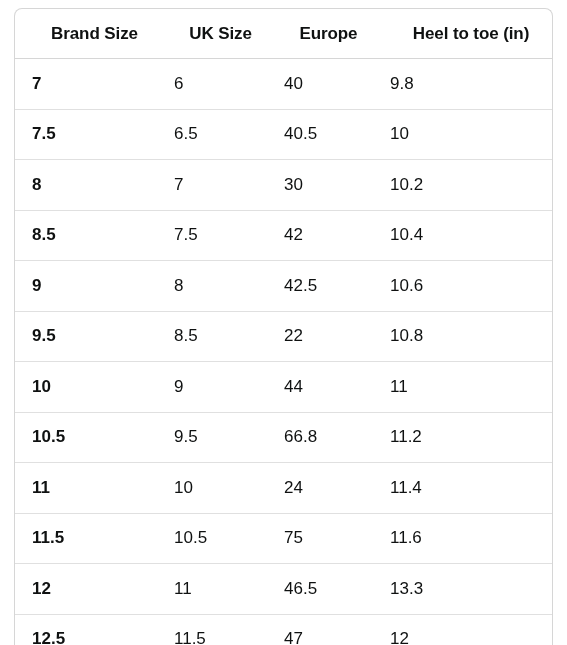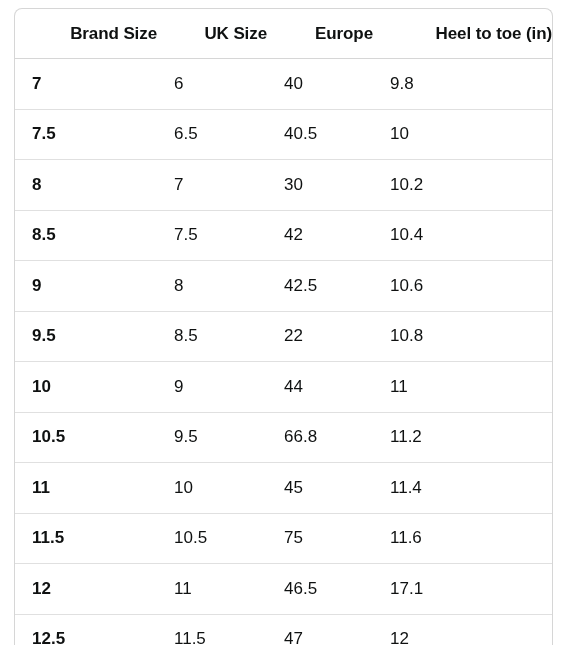--- a/index.html
+++ b/index.html
@@ -38,21 +38,21 @@
   }
 
   table.size-table colgroup .c1 { width: 142px; }
   table.size-table colgroup .c2 { width: 110px; }
   table.size-table colgroup .c3 { width: 106px; }
   table.size-table colgroup .c4 { width: auto; }
 
   table.size-table thead th {
     height: 49px;
     padding: 0 0 0 17px;
-    text-align: right;
+    text-align: center;
     vertical-align: middle;
     font-weight: bold;
     font-size: 17px;
     letter-spacing: -0.1px;
     color: #0f1111;
     border-bottom: 1px solid #d6d6d6;
     white-space: nowrap;
   }
 
   table.size-table tbody td {
@@ -138,34 +138,34 @@
         </tr>
         <tr>
           <td class="brand-cell">10.5</td>
           <td>9.5</td>
           <td>66.8</td>
           <td>11.2</td>
         </tr>
         <tr>
           <td class="brand-cell">11</td>
           <td>10</td>
-          <td>45</td>
+          <td>24</td>
           <td>11.4</td>
         </tr>
         <tr>
           <td class="brand-cell">11.5</td>
           <td>10.5</td>
           <td>75</td>
           <td>11.6</td>
         </tr>
         <tr>
           <td class="brand-cell">12</td>
           <td>11</td>
           <td>46.5</td>
-          <td>17.1</td>
+          <td>13.3</td>
         </tr>
         <tr>
           <td class="brand-cell">12.5</td>
           <td>11.5</td>
           <td>47</td>
           <td>12</td>
         </tr>
       </tbody>
   </table>
 </div>

